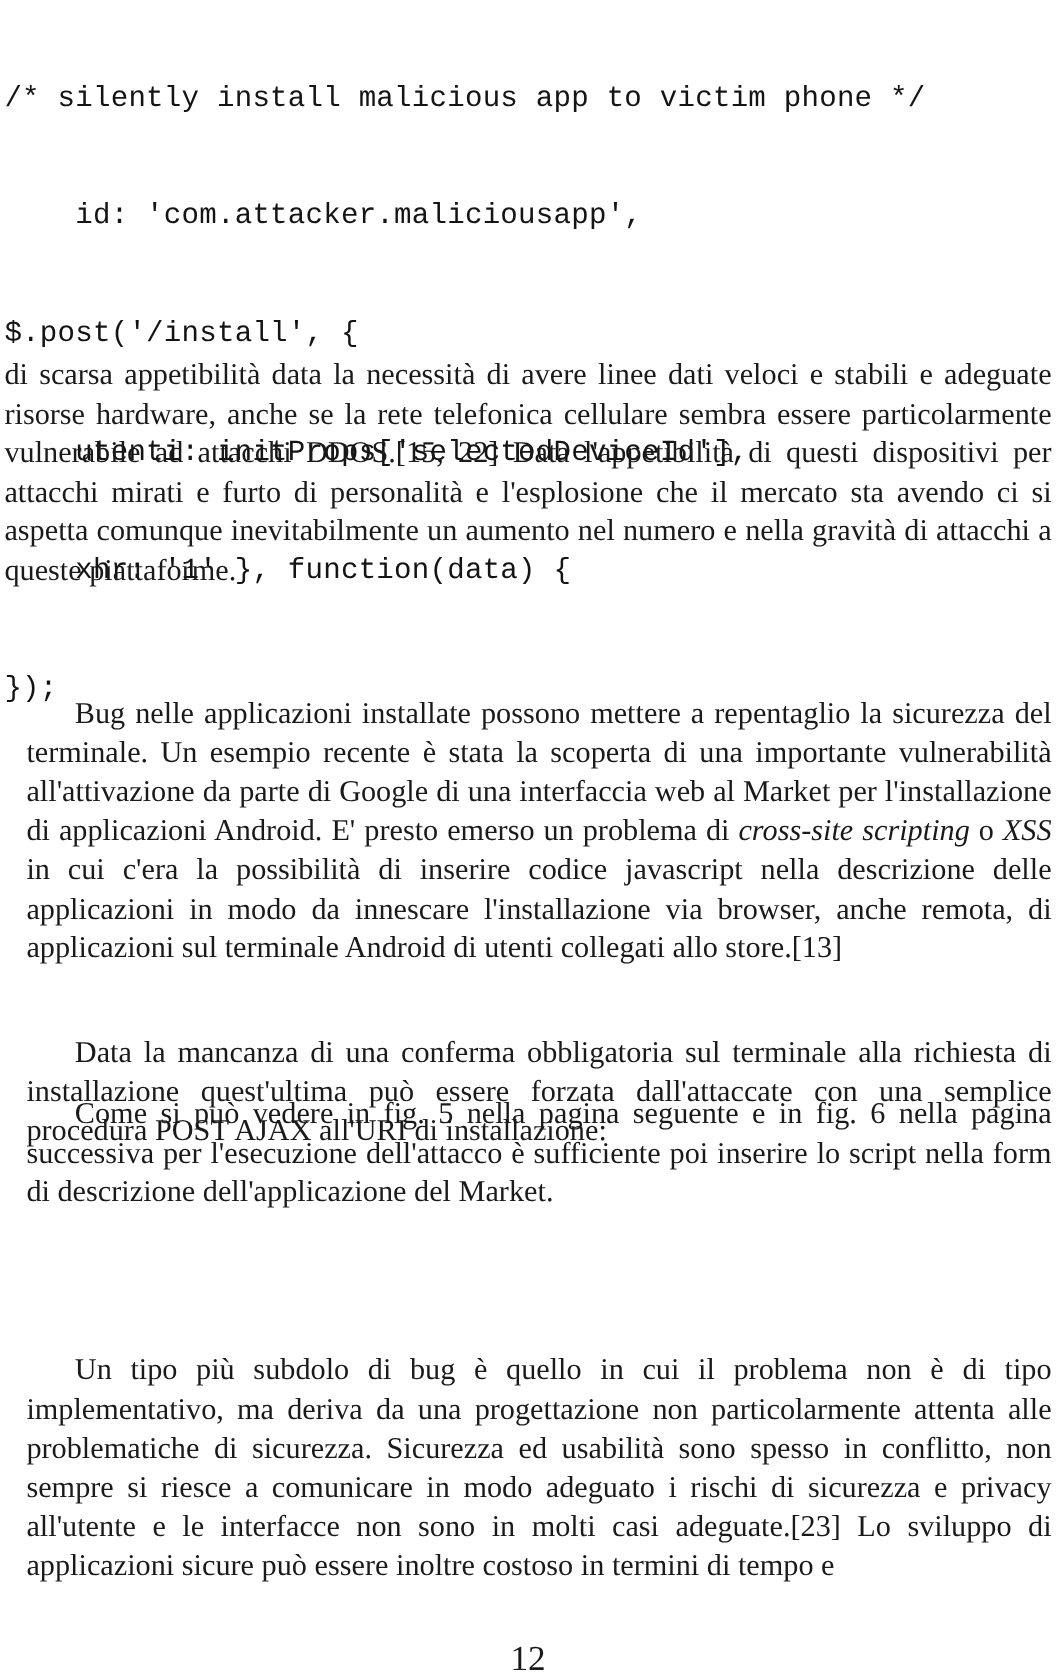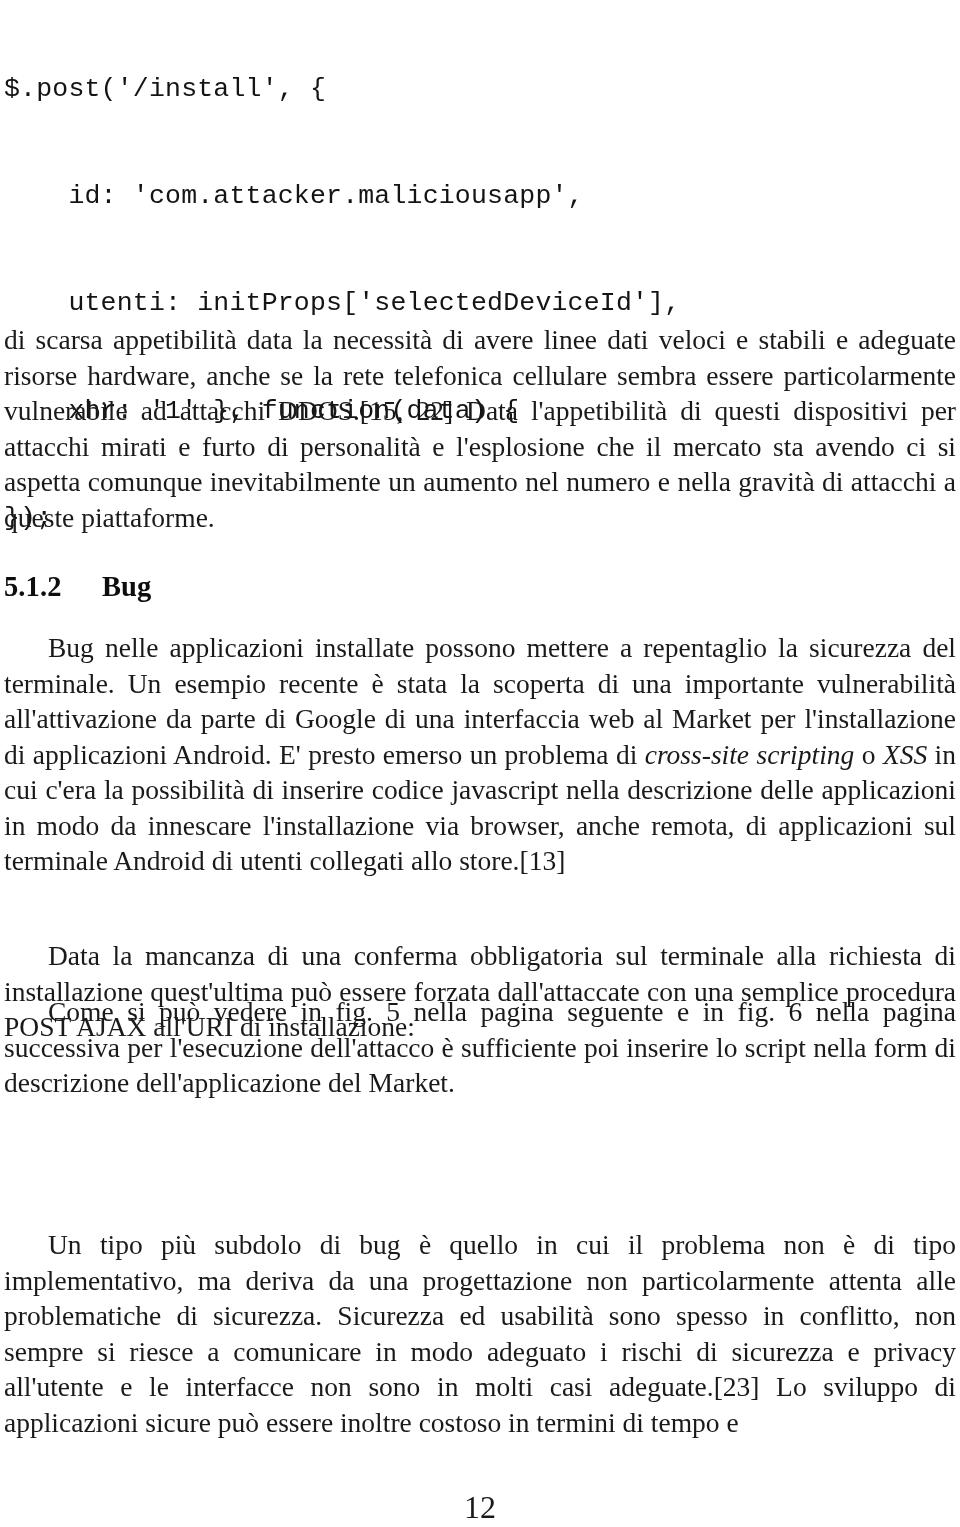--- a/index.html
+++ b/index.html
@@ -57,20 +57,21 @@
     margin: 0;
     font-size: 27.5px;
     line-height: 35.5px;
     text-align: justify;
     text-justify: inter-word;
     hyphens: manual;
     color: #1a1a1a;
   }
   p.para.indent {
     text-indent: 44px;
+    margin-left: 20px;
   }
   p.para.noindent {
     text-indent: 0;
   }
 
   
   h3.section-heading {
     margin: 0;
     font-size: 28.5px;
     line-height: 34px;
@@ -110,34 +111,32 @@
   #heading-513   { top: 1168px; }
   #para-5        { top: 1227px; }
   #pagenum       { top: 1489px; }
 </style>
 </head>
 <body>
 
 <div class="page">
 
   <div class="code-block" id="code-region">
+    <span class="code-line">/* silently install malicious app to victim phone */</span>
+    <span class="code-line">    id: 'com.attacker.maliciousapp',</span>
     <span class="code-line">$.post('/install', {</span>
-    <span class="code-line">    id: 'com.attacker.maliciousapp',</span>
     <span class="code-line">    utenti: initProps['selectedDeviceId'],</span>
     <span class="code-line">    xhr: '1' }, function(data) {</span>
     <span class="code-line">});</span>
   </div>
 
   <div class="body-block" id="para-1">
     <p class="para noindent">di scarsa appetibilità data la necessità di avere linee dati veloci e stabili e adeguate risorse hardware, anche se la rete telefonica cellulare sembra essere particolarmente vulnerabile ad attacchi DDOS.[15, 22] Data l'appetibilità di questi dispositivi per attacchi mirati e furto di personalità e l'esplosione che il mercato sta avendo ci si aspetta comunque inevitabilmente un aumento nel numero e nella gravità di attacchi a queste piattaforme.</p>
   </div>
 
-  <div class="body-block" id="heading-512">
-    <h3 class="section-heading"><span class="sec-num">5.1.2</span><span>Bug</span></h3>
-  </div>
 
   <div class="body-block" id="para-2">
     <p class="para indent"><span>Bug nelle applicazioni installate possono mettere a repentaglio la sicurezza del terminale. Un esempio recente è stata la scoperta di una importante vulnerabilità all'attivazione da parte di Google di una interfaccia web al Market per l'installazione di applicazioni Android. E' presto emerso un problema di </span><span class="it">cross-site scripting</span><span> o </span><span class="it">XSS</span><span> in cui c'era la possibilità di inserire codice javascript nella descrizione delle applicazioni in modo da innescare l'installazione via browser, anche remota, di applicazioni sul terminale Android di utenti collegati allo store.[13]</span></p>
   </div>
 
   <div class="body-block" id="para-3">
     <p class="para indent">Data la mancanza di una conferma obbligatoria sul terminale alla richiesta di installazione quest'ultima può essere forzata dall'attaccate con una semplice procedura POST AJAX all'URI di installazione:</p>
   </div>
 
   <div class="body-block" id="para-4">

